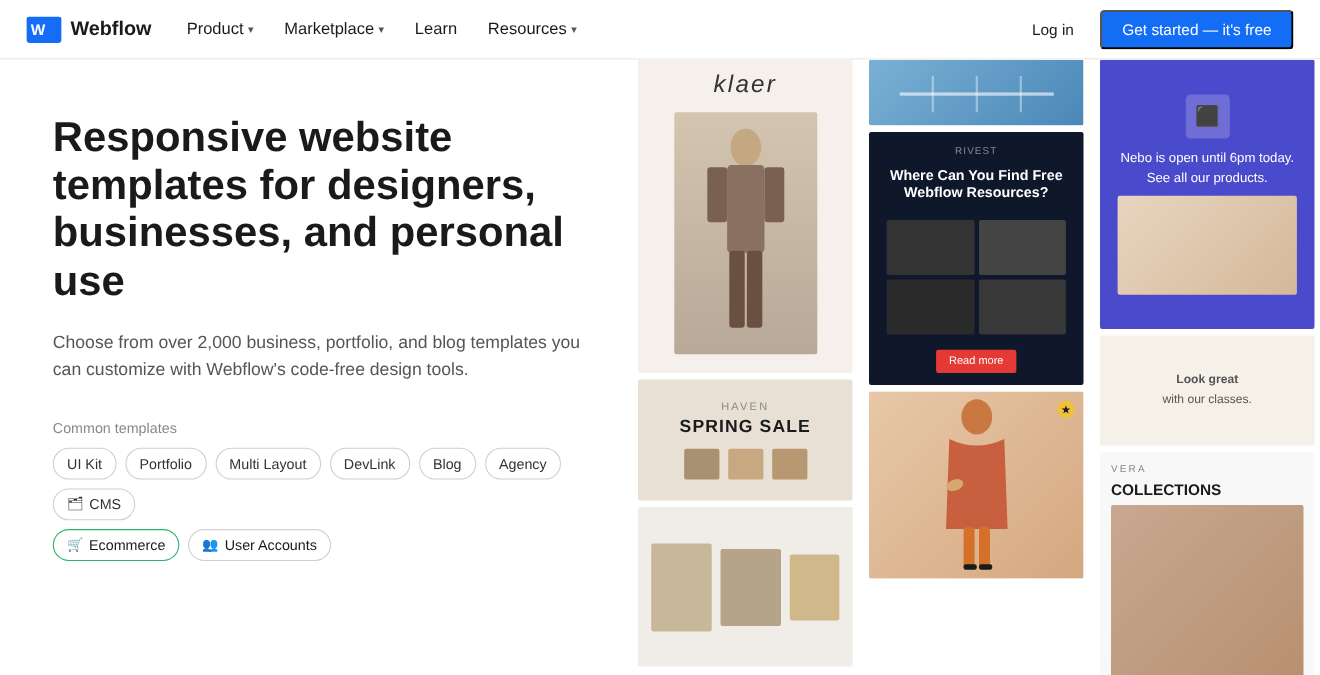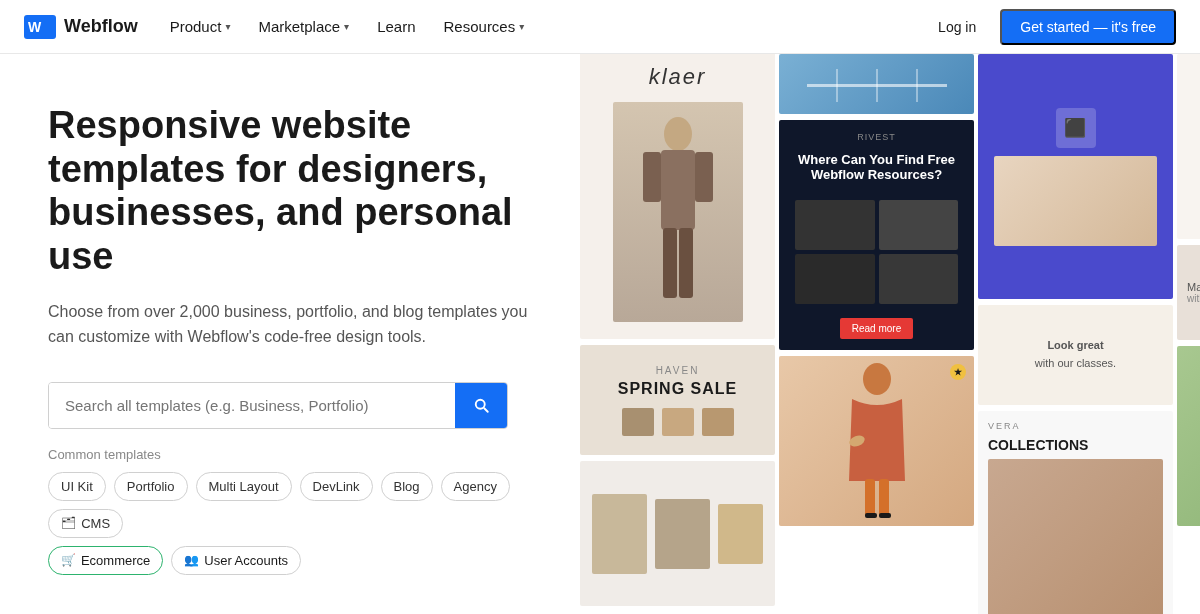--- a/index.html
+++ b/index.html
@@ -56,21 +56,21 @@
     .tag {
       display: flex; align-items: center; gap: 5px;
       padding: 6px 12px; border: 1.5px solid #d0d0d0; border-radius: 20px;
       font-size: 13px; color: #333; cursor: pointer; background: #fff;
     }
     .tag.ecommerce { border-color: #2db36e; color: #1a1a1a; }
     .tag.user-accounts { border-color: #d0d0d0; color: #1a1a1a; }
     .tag-icon { font-size: 12px; }
 
     
-    .right-panel { flex: 1; position: relative; overflow: hidden; display: flex; gap: 4px; padding: 0; }
+    .right-panel { flex: 1; position: relative; overflow: hidden; display: flex; gap: 15px; padding: 0; }
 
     .col { display: flex; flex-direction: column; gap: 6px; }
     .col1 { width: 195px; flex-shrink: 0; margin-top: -10px; }
     .col2 { width: 195px; flex-shrink: 0; }
     .col3 { width: 195px; flex-shrink: 0; }
 
     .template-card {
       background: #eee; overflow: hidden; border-radius: 2px;
       flex-shrink: 0;
     }
@@ -205,28 +205,20 @@
     <span class="btn-login">Log in</span>
     <button class="btn-cta">Get started — it's free</button>
   </div>
 </nav>
 
 <div class="main">
 
   <div class="left-panel">
     <h1 class="hero-title">Responsive website templates for designers, businesses, and personal use</h1>
     <p class="hero-sub">Choose from over 2,000 business, portfolio, and blog templates you can customize with Webflow's code-free design tools.</p>
-    <div class="search-bar">
-      <input class="search-input" type="text" placeholder="Search all templates (e.g. Business, Portfolio)" style="">
-      <button class="search-btn">
-        <svg viewBox="0 0 24 24">
-            <path d="M21 21l-4.35-4.35M17 11A6 6 0 1 1 5 11a6 6 0 0 1 12 0z" stroke="white" stroke-width="2.5" fill="none" stroke-linecap="round"></path>
-          </svg>
-      </button>
-    </div>
     <p class="common-searches-label">Common templates</p>
     <div class="tags">
       <span class="tag">UI Kit</span>
       <span class="tag">Portfolio</span>
       <span class="tag">Multi Layout</span>
       <span class="tag">DevLink</span>
       <span class="tag">Blog</span>
       <span class="tag">Agency</span>
       <span class="tag"><span class="tag-icon">🗂</span> CMS</span>
     </div>
@@ -303,20 +295,21 @@
             <rect x="52" y="152" width="12" height="5" rx="2" fill="#1a1a1a"></rect>
           </svg>
           <div style="position:absolute;top:8px;right:8px;background:#f0c040;width:16px;height:16px;border-radius:50%;display:flex;align-items:center;justify-content:center;font-size:9px;font-weight:700;color:#1a1a1a;">★</div>
         </div>
       </div>
     </div>
 
     <div class="col col3">
       <div class="template-card card-nebo">
         <div class="nebo-icon">⬛</div>
+        <div class="nebo-text">Nebo is open until 6pm today. See all our products.</div>
         <div class="nebo-img"></div>
       </div>
       <div class="template-card card-style">
         <div class="style-text">
           <strong>Look great</strong><br>with our classes.
         </div>
       </div>
       <div class="template-card card-vera">
         <div class="vera-label">VERA</div>
         <div class="vera-title">COLLECTIONS</div>

